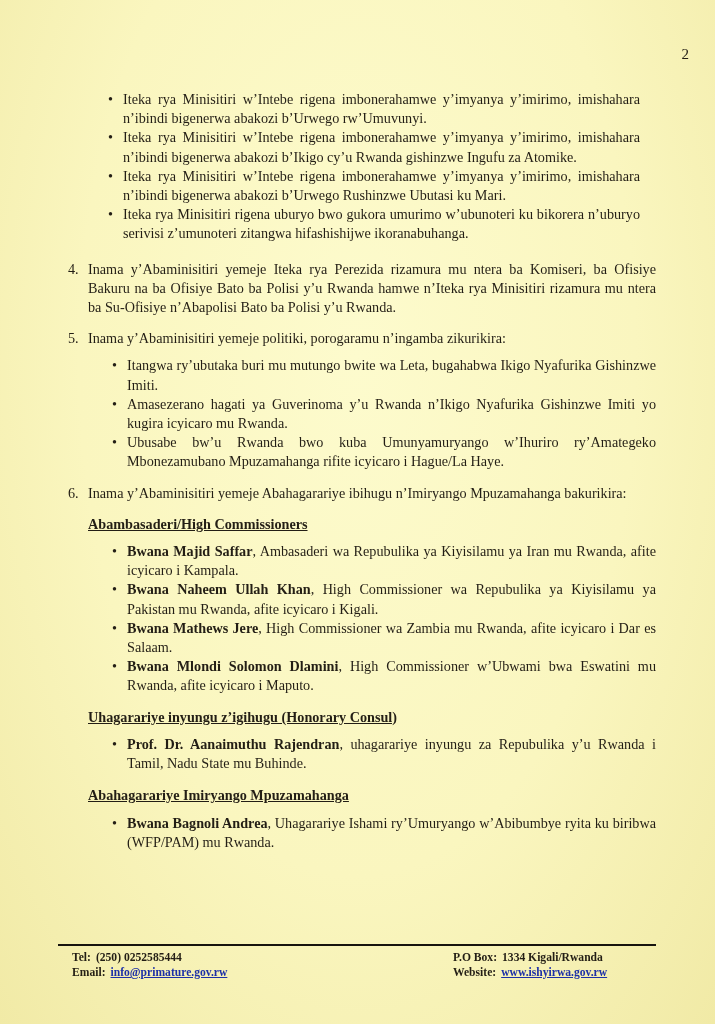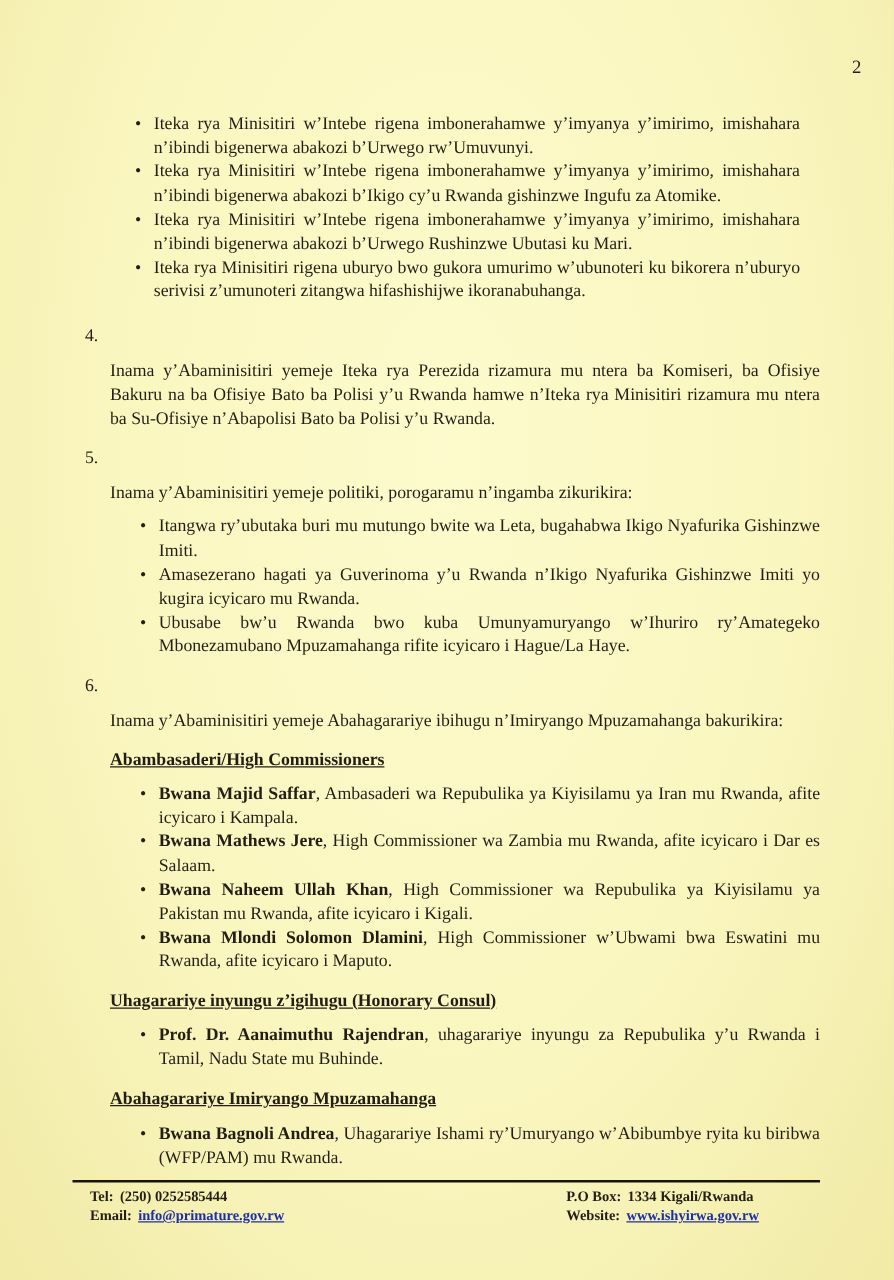--- a/index.html
+++ b/index.html
@@ -22,21 +22,21 @@
     overflow:hidden;
     font-size:14.2px;line-height:19.2px;
   }
   
   ul.cont{list-style:none;margin:16px;padding:0;}
   ul.cont li{position:relative;padding-left:39px;text-align:justify;}
   ul.cont li::before{content:"\2022";position:absolute;left:24px;top:0;}
   
   .num{display:flex;margin-top:11px;}
   .num .n{flex:none;width:20px;}
-  .num .t{flex:1;text-align:justify;margin-top:28px;}
+  .num .t{flex:1;text-align:justify;}
   
   ul.sub{list-style:none;margin:8px 0 0 0;padding:0;}
   ul.sub li{position:relative;padding-left:59px;text-align:justify;}
   ul.sub li::before{content:"\2022";position:absolute;left:44px;top:0;}
   .heading{
     margin:12px 0 8px 20px;
     font-weight:bold;text-decoration:underline;
   }
   .nm{font-weight:bold;}
   
@@ -85,24 +85,24 @@
       <span class="t">Inama y’Abaminisitiri yemeje Abahagarariye ibihugu n’Imiryango Mpuzamahanga bakurikira:</span>
     </div>
 
     <div class="heading">Abambasaderi/High Commissioners</div>
 
     <ul class="sub">
       <li>
         <span class="nm">Bwana Majid Saffar</span><span>, Ambasaderi wa Repubulika ya Kiyisilamu ya Iran mu Rwanda, afite icyicaro i Kampala.</span>
       </li>
       <li>
-        <span class="nm">Bwana Mathews Jere</span><span>, High Commissioner wa Zambia mu Rwanda, afite icyicaro i Dar es Salaam.</span>
+        <span class="nm">Bwana Naheem Ullah Khan</span><span>, High Commissioner wa Repubulika ya Kiyisilamu ya Pakistan mu Rwanda, afite icyicaro i Kigali.</span>
       </li>
       <li>
-        <span class="nm">Bwana Naheem Ullah Khan</span><span>, High Commissioner wa Repubulika ya Kiyisilamu ya Pakistan mu Rwanda, afite icyicaro i Kigali.</span>
+        <span class="nm">Bwana Mathews Jere</span><span>, High Commissioner wa Zambia mu Rwanda, afite icyicaro i Dar es Salaam.</span>
       </li>
       <li>
         <span class="nm">Bwana Mlondi Solomon Dlamini</span><span>, High Commissioner w’Ubwami bwa Eswatini mu Rwanda, afite icyicaro i Maputo.</span>
       </li>
     </ul>
 
     <div class="heading">Uhagarariye inyungu z’igihugu (Honorary Consul)</div>
 
     <ul class="sub">
       <li>

